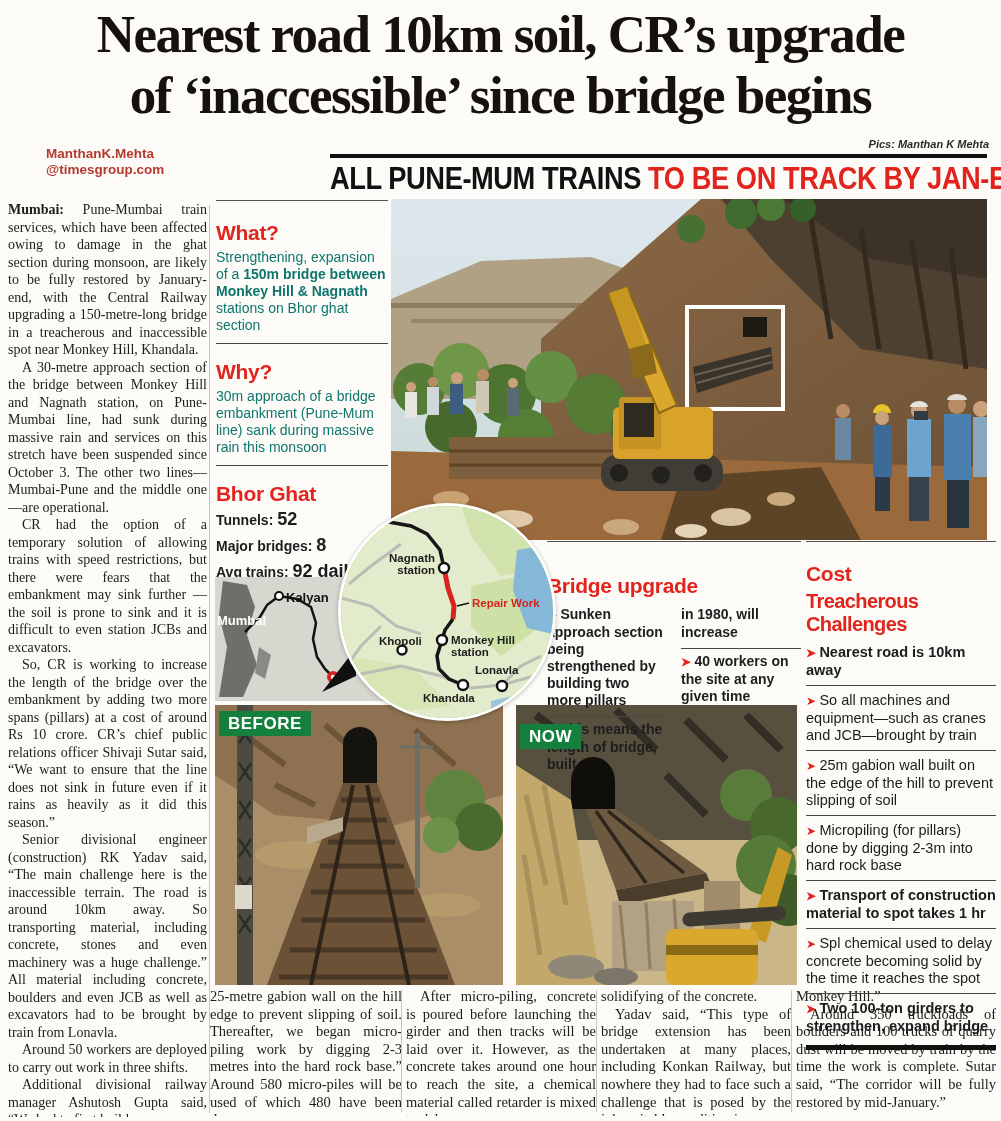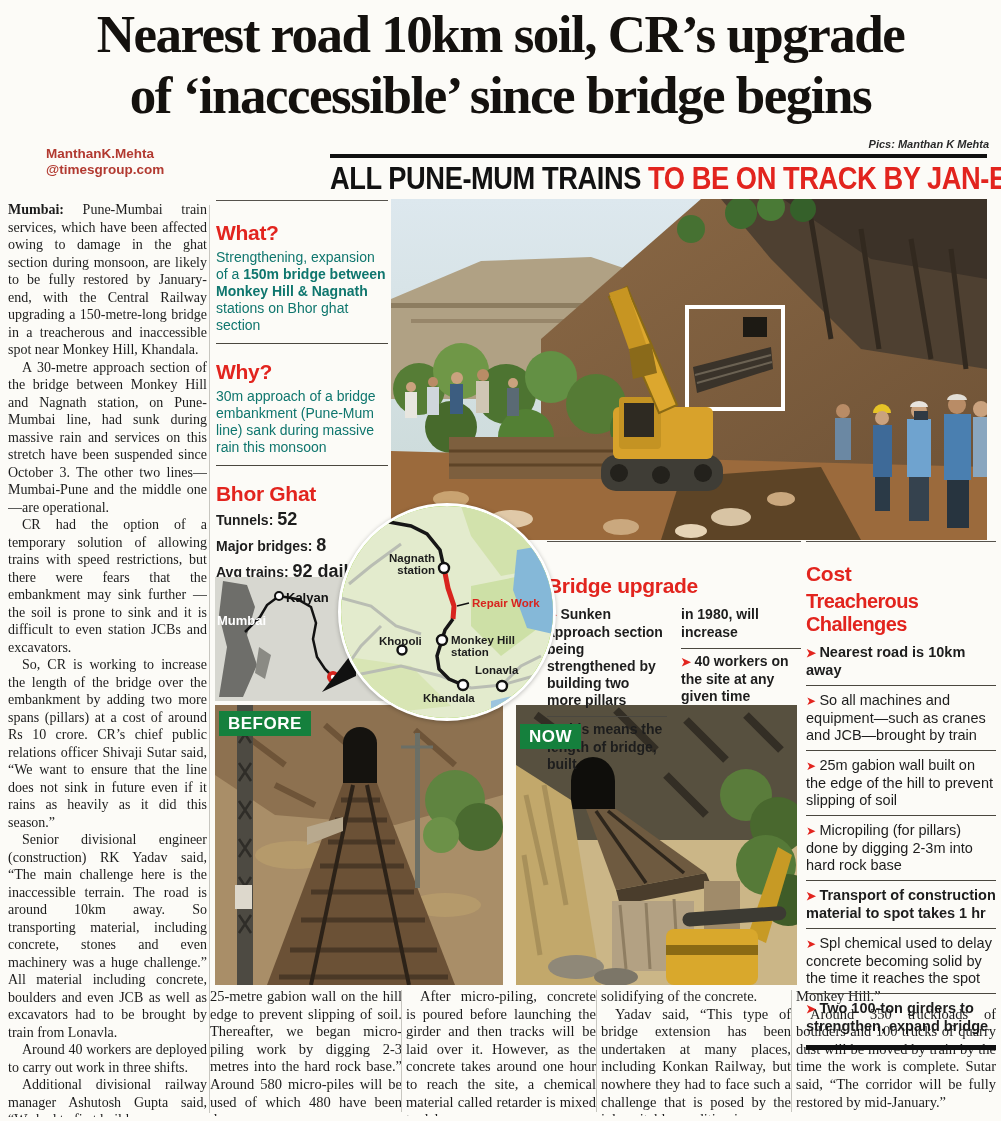--- a/index.html
+++ b/index.html
@@ -86,21 +86,21 @@
   <div class="banner">
     <span class="b-black">ALL PUNE-MUM TRAINS </span><span class="b-red">TO BE ON TRACK BY JAN-END</span>
   </div>
 
   <div class="left-col">
     <p><b>Mumbai:</b><span> Pune-Mumbai train services, which have been affected owing to damage in the ghat section during monsoon, are likely to be fully restored by January-end, with the Central Railway upgrading a 150-metre-long bridge in a treacherous and inaccessible spot near Monkey Hill, Khandala.</span></p>
     <p class="para indent">A 30-metre approach section of the bridge between Monkey Hill and Nagnath station, on Pune-Mumbai line, had sunk during massive rain and services on this stretch have been suspended since October 3. The other two lines—Mumbai-Pune and the middle one—are operational.</p>
       <p class="para indent">CR had the option of a temporary solution of allowing trains with speed restrictions, but there were fears that the embankment may sink further —the soil is prone to sink and it is difficult to even station JCBs and excavators.</p>
       <p class="para indent">So, CR is working to increase the length of the bridge over the embankment by adding two more spans (pillars) at a cost of around Rs 10 crore. CR’s chief public relations officer Shivaji Sutar said, “We want to ensure that the line does not sink in future even if it rains as heavily as it did this season.”</p>
       <p class="para indent">Senior divisional engineer (construction) RK Yadav said, “The main challenge here is the inaccessible terrain. The road is around 10km away. So transporting material, including concrete, stones and even machinery was a huge challenge.” All material including concrete, boulders and even JCB as well as excavators had to be brought by train from Lonavla.</p>
-      <p class="para indent">Around 40 workers are deployed to carry out work in three shifts.</p>
+      <p class="para indent">Around 50 workers are deployed to carry out work in three shifts.</p>
       <p class="para indent">Additional divisional railway manager Ashutosh Gupta said, “We had to first build a</p>
   </div>
   <div class="v-rule" style="left:209px;top:205px;height:908px;"></div>
 
   <div class="info-col">
     <h3 class="red-h">What?</h3>
     <p class="info-text"><span>Strengthening, expansion of a </span><b>150m bridge between Monkey Hill &amp; Nagnath</b><span> stations on Bhor ghat section</span></p>
     <hr class="info-div">
     <h3 class="red-h">Why?</h3>
     <p class="info-text">30m approach of a bridge embankment (Pune-Mum line) sank during massive rain this monsoon</p>

